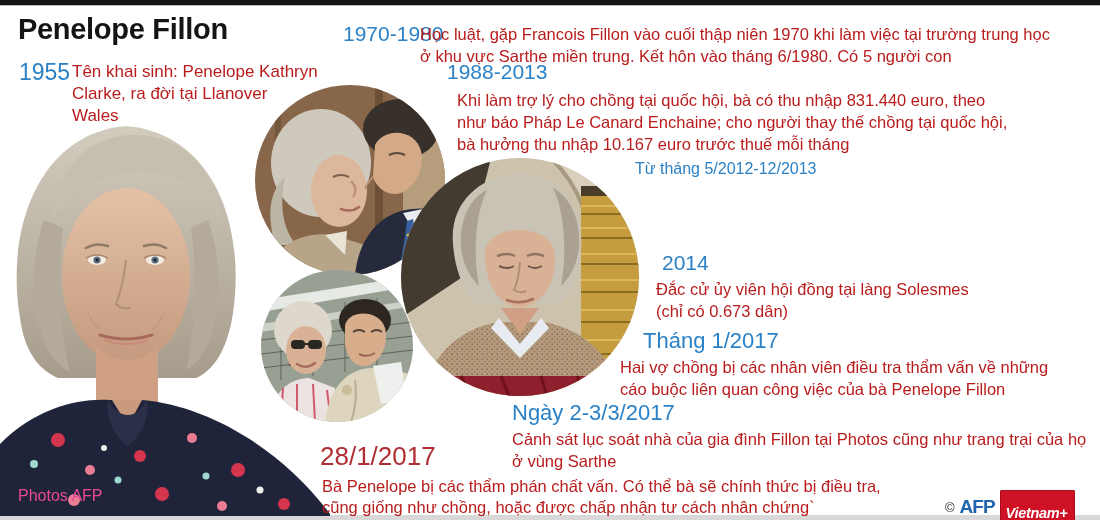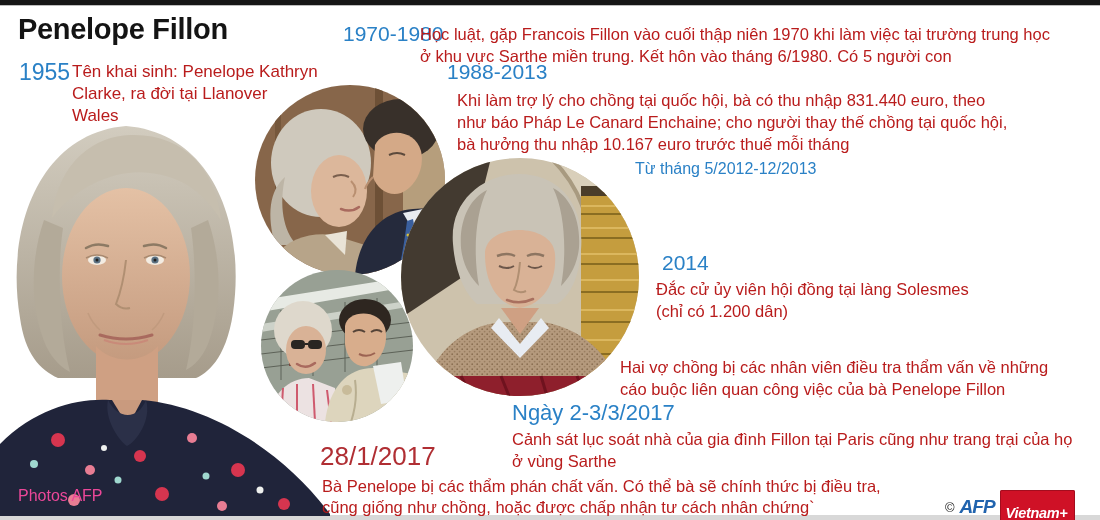--- a/index.html
+++ b/index.html
@@ -33,21 +33,21 @@
   
   .portrait{position:absolute;left:0;top:108px;width:330px;height:408px;z-index:1;}
   .circle{position:absolute;border-radius:50%;overflow:hidden;z-index:2;}
   .circ-a{left:255px;top:85px;width:190px;height:190px;}
   .circ-b{left:261px;top:270px;width:152px;height:152px;}
   .circ-c{left:401px;top:158px;width:238px;height:238px;}
   .photo-credit{position:absolute;left:18px;top:487px;font-size:16px;color:#ec4899;z-index:6;}
   
   .logo{position:absolute;left:945px;top:490px;z-index:6;display:flex;align-items:center;gap:5px;}
   .logo .copy{font-size:13px;color:#222;}
-  .logo .afp{color:var(--c-logo_blue,#2063ae);font-style:italic;font-weight:bold;font-size:19px;letter-spacing:-1px;}
+  .logo .afp{color:var(--c-logo_blue,#2063ae);font-weight:bold;font-size:19px;letter-spacing:-1px;}
   .logo .vnp{background:var(--c-logo_red,#cf1126);color:#fff;font-style:italic;font-weight:bold;font-size:14.5px;
     padding:15px 7px 3px 6px;border-radius:2px;letter-spacing:-0.3px;box-shadow:0 0 0 1px #a30d1e inset;}
 </style>
 </head>
 <body>
 
 <div class="stage">
 
   <div class="topbar"></div>
 
@@ -244,27 +244,28 @@
 
   <div class="t-date e2-date">1988-2013</div>
   <div class="t-text e2-text">Khi làm trợ lý cho chồng tại quốc hội, bà có thu nhập 831.440 euro, theo
 như báo Pháp Le Canard Enchaine; cho người thay thế chồng tại quốc hội,
 bà hưởng thu nhập 10.167 euro trước thuế mỗi tháng</div>
 
   <div class="t-date e3-date">Từ tháng 5/2012-12/2013</div>
 
   <div class="t-date e4-date">2014</div>
   <div class="t-text e4-text">Đắc cử ủy viên hội đồng tại làng Solesmes
-(chỉ có 1.200 dân)</div>
-
+(chỉ có 0.673 dân)</div>
+
+  <div class="t-date e5-date">Tháng 1/2017</div>
   <div class="t-text e5-text">Hai vợ chồng bị các nhân viên điều tra thẩm vấn về những
 cáo buộc liên quan công việc của bà Penelope Fillon</div>
 
   <div class="t-date e6-date">Ngày 2-3/3/2017</div>
-  <div class="t-text e6-text">Cảnh sát lục soát nhà của gia đình Fillon tại Paris cũng như trang trại của họ
+  <div class="t-text e6-text">Cảnh sát lục soát nhà của gia đình Fillon tại Photos cũng như trang trại của họ
 ở vùng Sarthe</div>
 
   <div class="t-date e7-date red">28/1/2017</div>
   <div class="t-text e7-text">Bà Penelope bị các thẩm phán chất vấn. Có thể bà sẽ chính thức bị điều tra,
 cũng giống như chồng, hoặc được chấp nhận tư cách nhân chứng`</div>
 
   <div class="photo-credit">Photos AFP</div>
 
   <div class="logo">
     <span class="copy">©</span>

